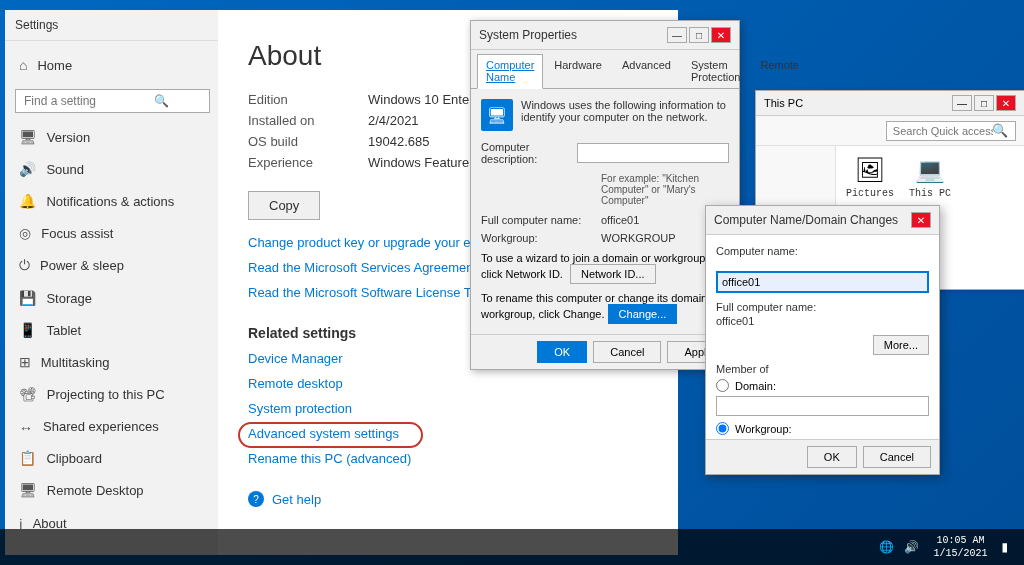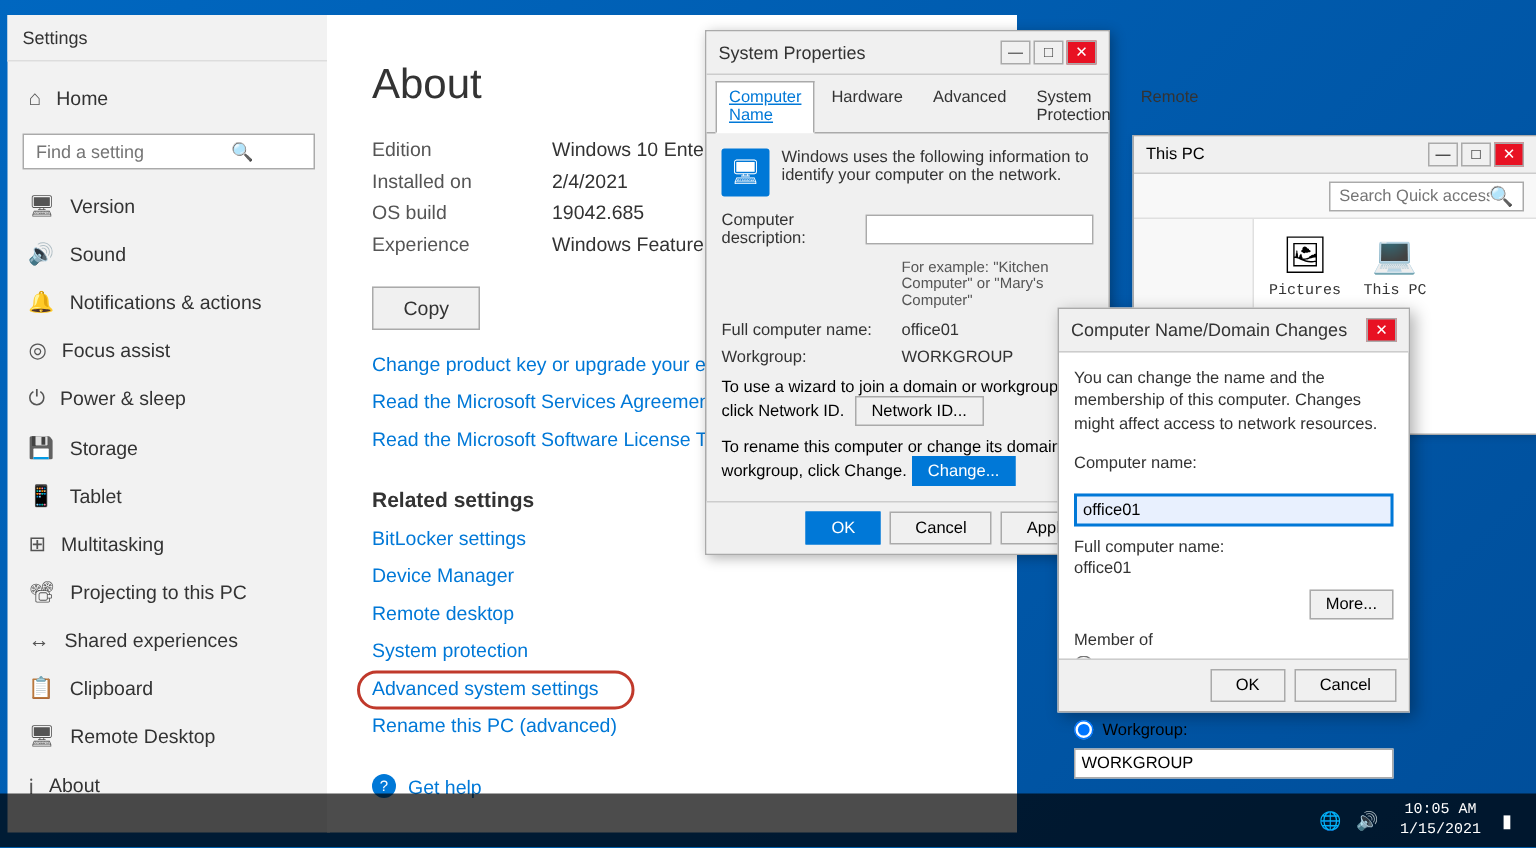--- a/index.html
+++ b/index.html
@@ -460,21 +460,20 @@
         <span class="info-value">Windows Feature Experience Pack 120.2</span>
       </div>
     </div>
     <button class="copy-btn">Copy</button>
     <div class="about-links">
       <a class="about-link">Change product key or upgrade your edition of Windows</a>
       <a class="about-link">Read the Microsoft Services Agreement that applies to ou</a>
       <a class="about-link">Read the Microsoft Software License Terms</a>
     </div>
     <div class="related-settings-title">Related settings</div>
-    <a class="related-link">BitLocker settings</a>
     <a class="related-link">Device Manager</a>
     <a class="related-link">Remote desktop</a>
     <a class="related-link">System protection</a>
     <div style="position:relative; padding: 0 30px; margin-bottom: 10px;">
       <a class="about-link" style="margin: 0;">Advanced system settings</a>
       <div class="oval-highlight"></div>
     </div>
     <a class="related-link">Rename this PC (advanced)</a>
     <div class="help-section">
       <div class="help-item">
@@ -536,21 +535,20 @@
   </div>
 
   <div class="domain-changes">
     <div class="domain-titlebar">
       <span>Computer Name/Domain Changes</span>
       <div class="dialog-controls">
         <div class="dialog-btn close">✕</div>
       </div>
     </div>
     <div class="domain-content">
-      <div class="domain-desc">You can change the name and the membership of this computer. Changes might affect access to network resources.</div>
       <div class="domain-field-label">Computer name:</div>
       <input class="domain-input" type="text" value="office01" style="">
       <div class="full-name-label">Full computer name:</div>
       <div class="full-name-value">office01</div>
       <button class="more-btn">More...</button>
       <div class="member-label">Member of</div>
       <div class="radio-row">
         <input type="radio" name="membership" style="">
         <label>Domain:</label>
       </div>

